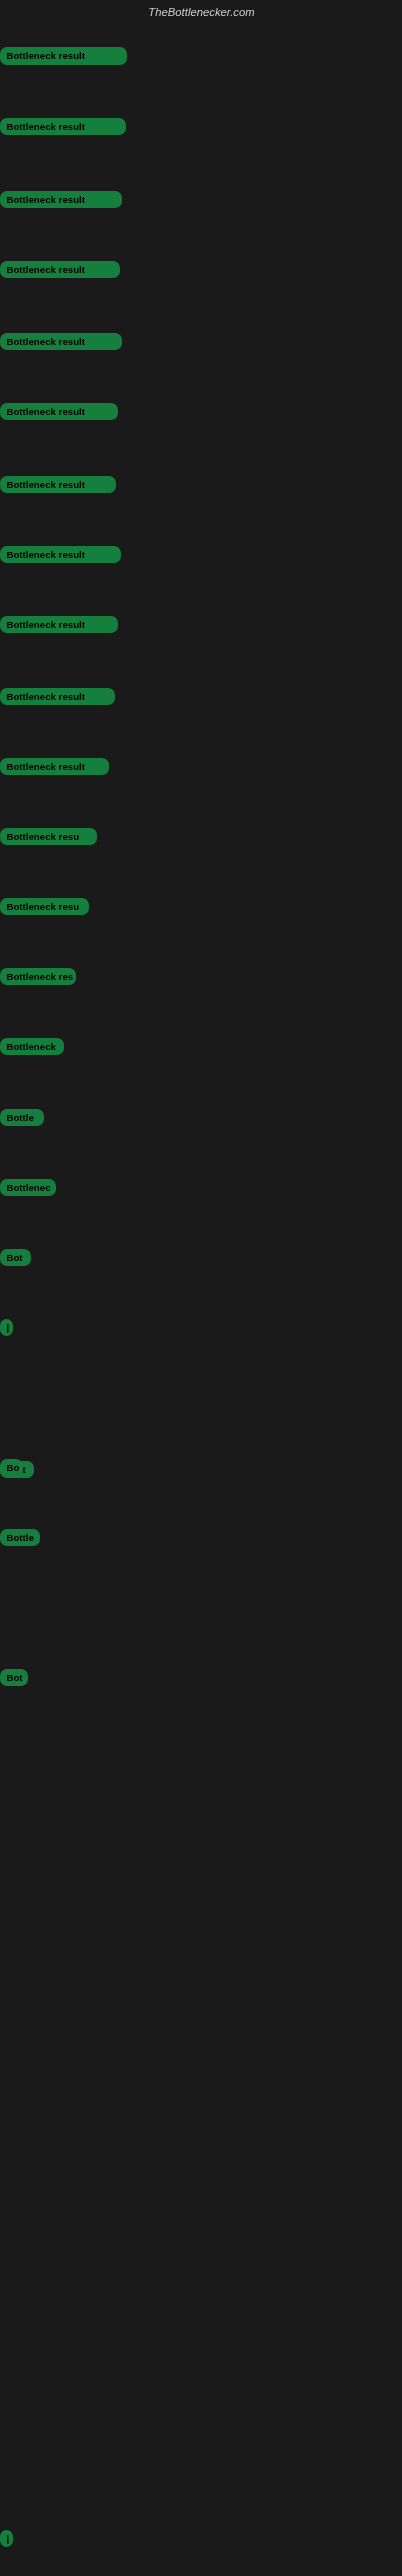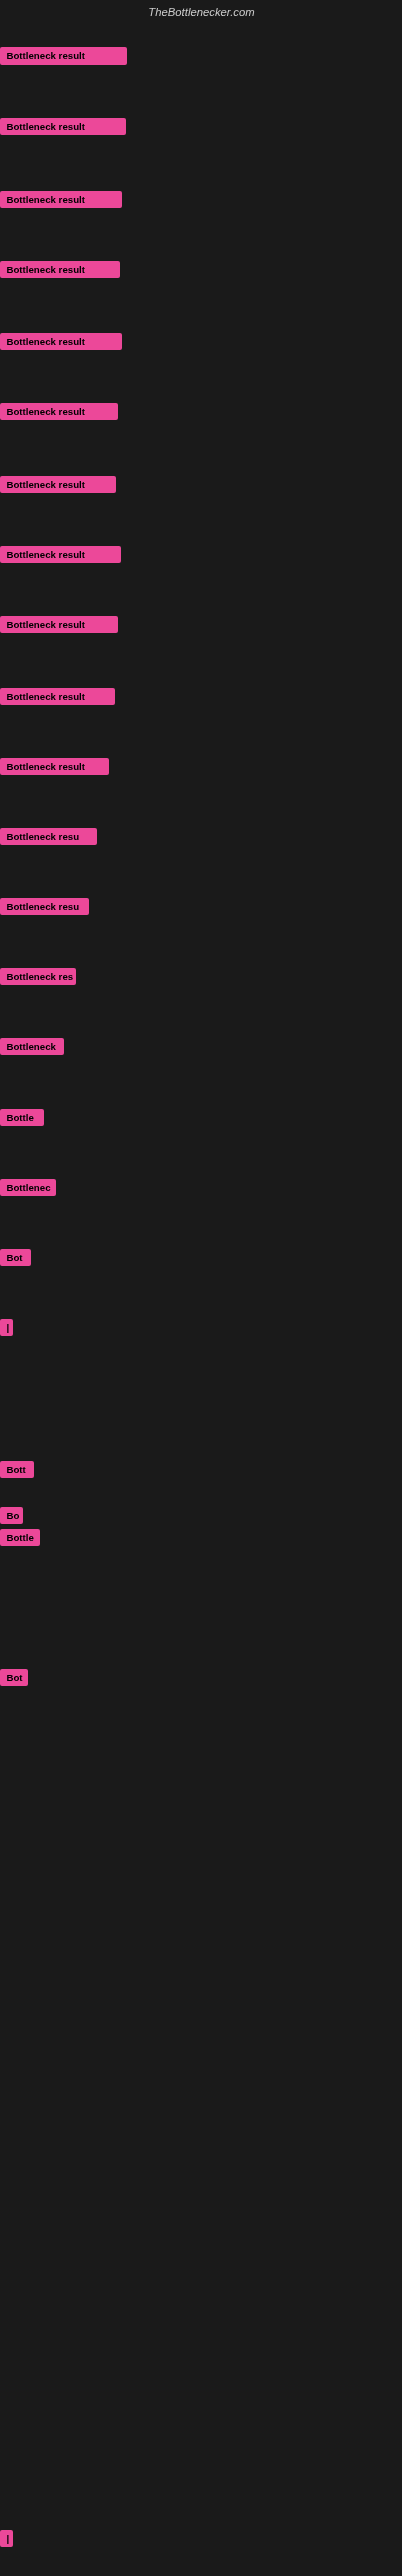--- a/index.html
+++ b/index.html
@@ -19,26 +19,26 @@
     .site-title {
       text-align: center;
       color: #cccccc;
       font-size: 11.3px;
       padding: 6.4px 0;
       font-style: italic;
     }
 
     .bottleneck-badge {
       display: inline-block;
-      background-color: #ec4899;
+      background-color: #15803d;
       color: #000000;
       font-size: 9.7px;
       font-weight: bold;
       padding: 3.2px 6.4px;
-      border-radius: 2px;
+      border-radius: 7px;
       white-space: nowrap;
       overflow: hidden;
     }
 
     .result-row {
       position: absolute;
       left: 0;
     }
   </style>
 </head>
@@ -60,18 +60,18 @@
     <div class="result-row" style="top: 733px; left: 0px;"><div class="bottleneck-badge" style="max-width: 109px; width: 109px;">Bottleneck result</div></div>
     <div class="result-row" style="top: 803px; left: 0px;"><div class="bottleneck-badge" style="max-width: 97px; width: 97px;">Bottleneck resu</div></div>
     <div class="result-row" style="top: 873px; left: 0px;"><div class="bottleneck-badge" style="max-width: 89px; width: 89px;">Bottleneck resu</div></div>
     <div class="result-row" style="top: 943px; left: 0px;"><div class="bottleneck-badge" style="max-width: 79px; width: 76px;">Bottleneck res</div></div>
     <div class="result-row" style="top: 1013px; left: 0px;"><div class="bottleneck-badge" style="max-width: 64px; width: 80px;">Bottleneck</div></div>
     <div class="result-row" style="top: 1084px; left: 0px;"><div class="bottleneck-badge" style="max-width: 44px; width: 44px;">Bottle</div></div>
     <div class="result-row" style="top: 1154px; left: 0px;"><div class="bottleneck-badge" style="max-width: 56px; width: 56px;">Bottlenec</div></div>
     <div class="result-row" style="top: 1224px; left: 0px;"><div class="bottleneck-badge" style="max-width: 31px; width: 31px;">Bot</div></div>
     <div class="result-row" style="top: 1294px; left: 0px;"><div class="bottleneck-badge" style="max-width: 6.4px; width: 6.4px;">|</div></div>
     <div class="result-row" style="top: 1436px; left: 0px;"><div class="bottleneck-badge" style="max-width: 34px; width: 34px;">Bott</div></div>
-    <div class="result-row" style="top: 1434px; left: 0px;"><div class="bottleneck-badge" style="max-width: 22.5px; width: 22.5px; margin-top: 48px;">Bo</div></div>
+    <div class="result-row" style="top: 1434px; left: 0px;"><div class="bottleneck-badge" style="max-width: 22.5px; width: 22.5px;">Bo</div></div>
     <div class="result-row" style="top: 1504px; left: 0px;"><div class="bottleneck-badge" style="max-width: 40px; width: 40px;">Bottle</div></div>
     <div class="result-row" style="top: 1644px; left: 0px;"><div class="bottleneck-badge" style="max-width: 28px; width: 28px;">Bot</div></div>
     <div class="result-row" style="top: 2505px; left: 0px;"><div class="bottleneck-badge" style="max-width: 6.4px; width: 6.4px;">|</div></div>
   </div>
 
 
 </body></html>

